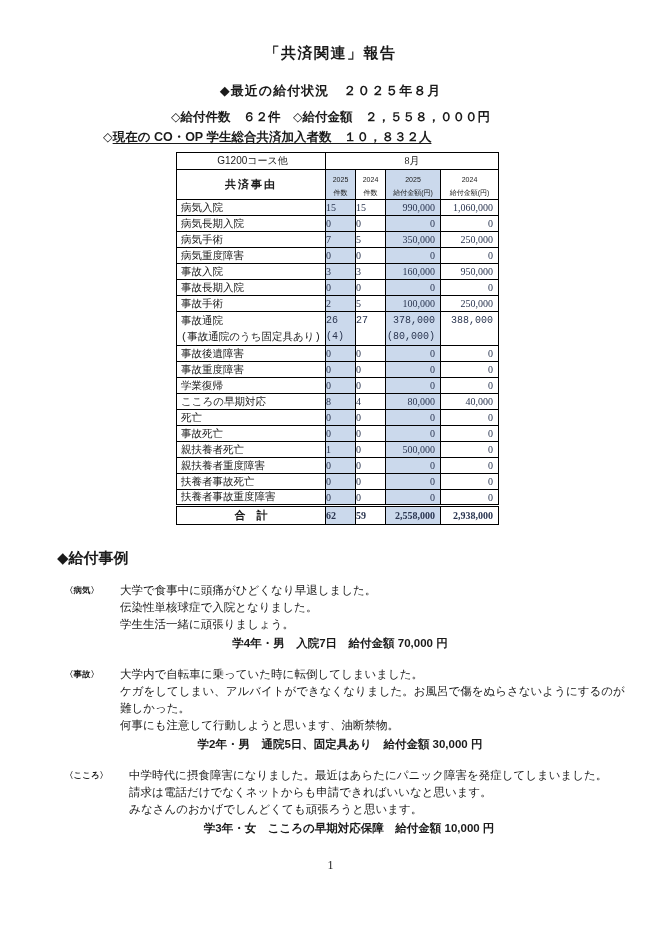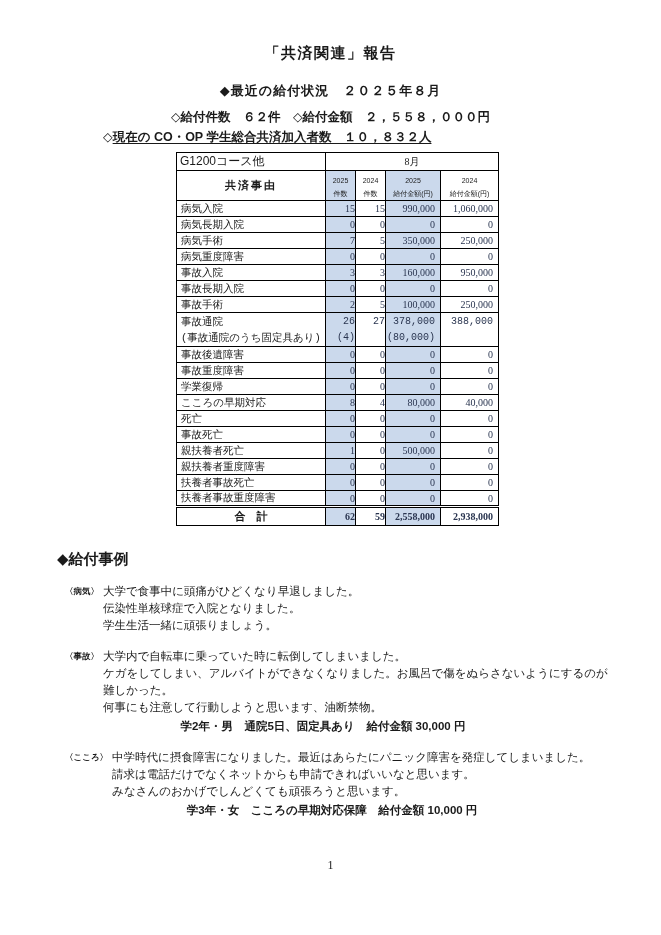--- a/index.html
+++ b/index.html
@@ -34,42 +34,42 @@
   .members .u { text-decoration: underline; text-underline-offset: 2px; margin-top: 12px; }
 
   table.grid {
     border-collapse: collapse; table-layout: fixed;
     width: 322px; margin: 6px 0 0 176px;
   }
   .grid td { border: 1px solid #000; overflow: hidden; }
   .blu { background: var(--highlight_2025, #cbd9ec); }
   .corner {
     font-family: "Liberation Sans", "DejaVu Sans", sans-serif;
-    font-size: 12px; padding-left: 3px; height: 17px;
+    font-size: 10px; padding-left: 3px; height: 17px; text-align: center;
   }
   .month { font-size: 10px; text-align: center; }
   .h2 td { height: 30px; }
   .sub {
     font-family: "Liberation Sans", "DejaVu Sans", sans-serif;
     font-size: 7px; text-align: center; line-height: 13px; padding-top: 2px;
   }
   .reason-h { font-size: 11px; text-align: center; font-weight: bold; letter-spacing: 2px; }
   .lbl { font-size: 10.5px; padding-left: 4px; height: 16px; }
-  .cnt { font-size: 10px; text-align: right; color: var(--number_text, #2a3550); margin-left: 20px; }
+  .cnt { font-size: 10px; text-align: left; color: var(--number_text, #2a3550); margin-left: 20px; }
   .amt { font-size: 10px; text-align: right; padding-right: 5px; color: var(--number_text, #2a3550); }
   .tall td { height: 33px; vertical-align: top; line-height: 16px; padding-top: 1px; font-family: Liberation Mono, monospace; }
   .total td { border-top: 3px double #000; height: 19px; font-weight: bold; }
   .total .lbl { text-align: center; padding-left: 0; font-size: 11px; }
 
   .cases { margin: 24px 0 0 57px; }
   .cases-heading {
     font-family: "Liberation Sans", "DejaVu Sans", sans-serif;
     font-weight: bold; font-size: 15px;
   }
-  .case { display: flex; margin-top: 14px; margin-left: 8px; }
+  .case { display: flex; margin-top: 14px; margin-left: 8px; gap: 17px; }
   .tag {
     font-family: "Liberation Sans", "DejaVu Sans", sans-serif;
     font-weight: bold; font-size: 8.5px; min-width: 34px;
     padding-right: 4px; padding-top: 3px; flex-shrink: 0; white-space: nowrap;
   }
   .content { font-size: 11.5px; line-height: 17px; width: 545px; }
   .summary {
     font-family: "Liberation Sans", "DejaVu Sans", sans-serif;
     font-weight: bold; font-size: 11.5px; width: 440px; text-align: center; margin-top: 2px;
   }
@@ -268,20 +268,21 @@
 
 <div class="cases">
   <div class="cases-heading">◆給付事例</div>
 
   <div class="case">
     <div class="tag">〈病気〉</div>
     <div class="content">
       <div>大学で食事中に頭痛がひどくなり早退しました。</div>
       <div>伝染性単核球症で入院となりました。</div>
       <div>学生生活一緒に頑張りましょう。</div>
+      <div class="summary">学4年・男　入院7日　給付金額 70,000 円</div>
     </div>
   </div>
 
   <div class="case">
     <div class="tag">〈事故〉</div>
     <div class="content">
       <div>大学内で自転車に乗っていた時に転倒してしまいました。</div>
       <div>ケガをしてしまい、アルバイトができなくなりました。お風呂で傷をぬらさないようにするのが</div>
       <div>難しかった。</div>
       <div>何事にも注意して行動しようと思います、油断禁物。</div>

